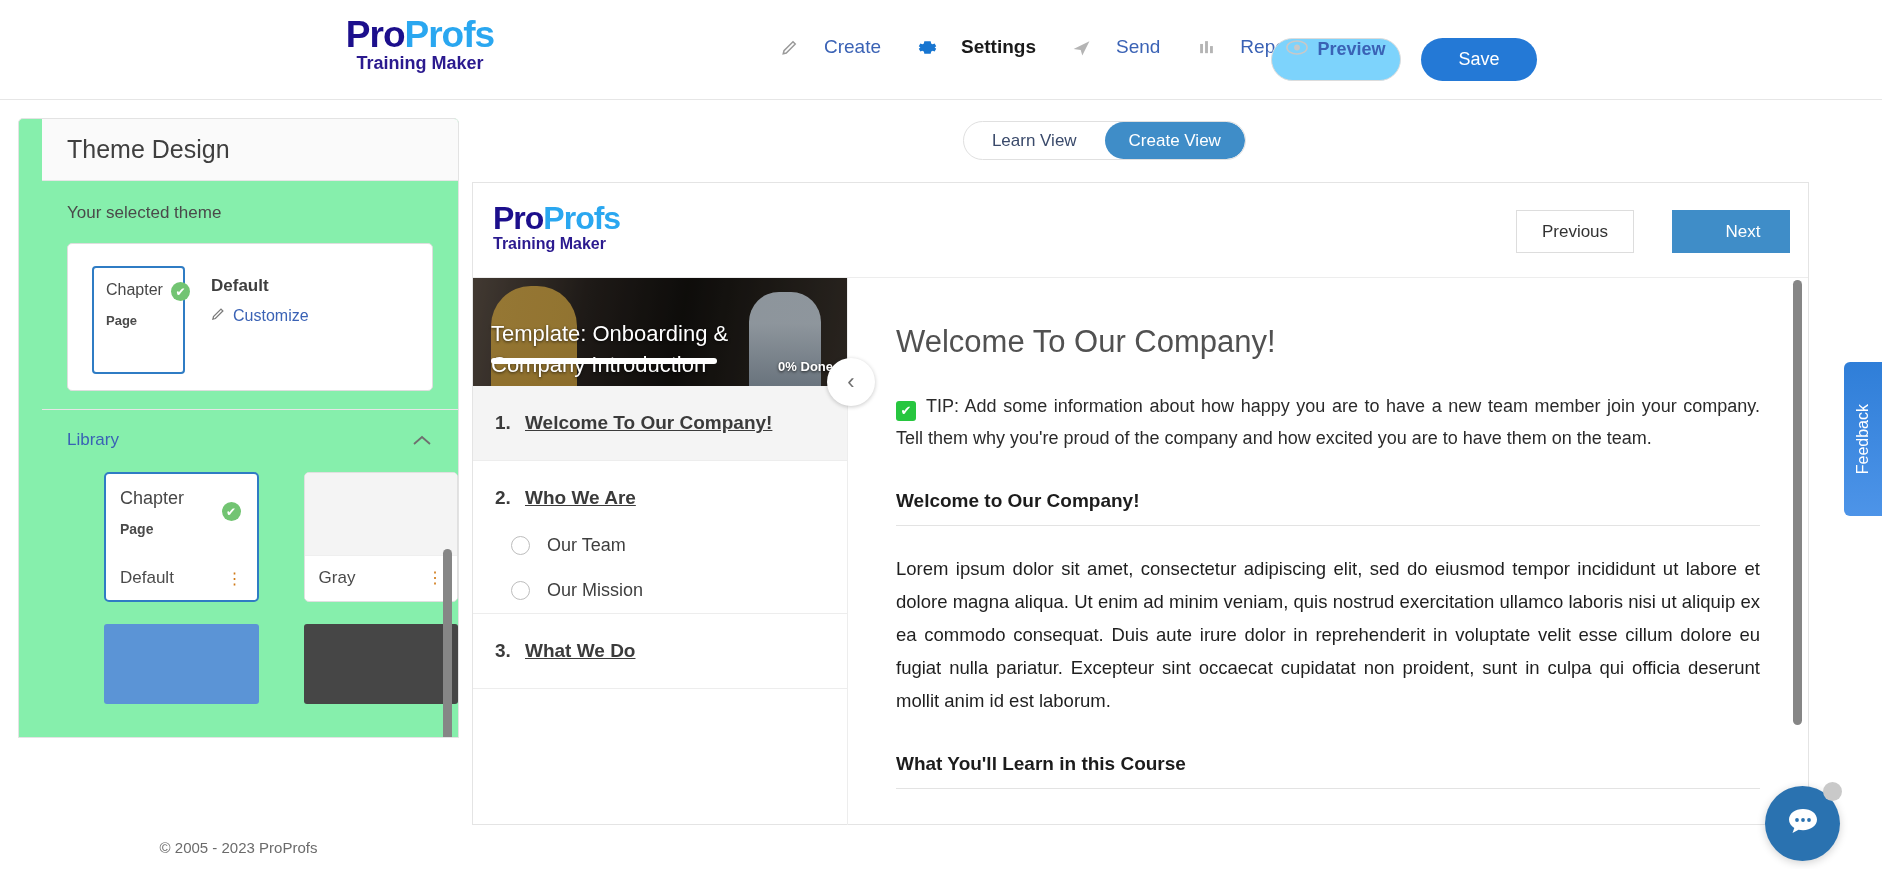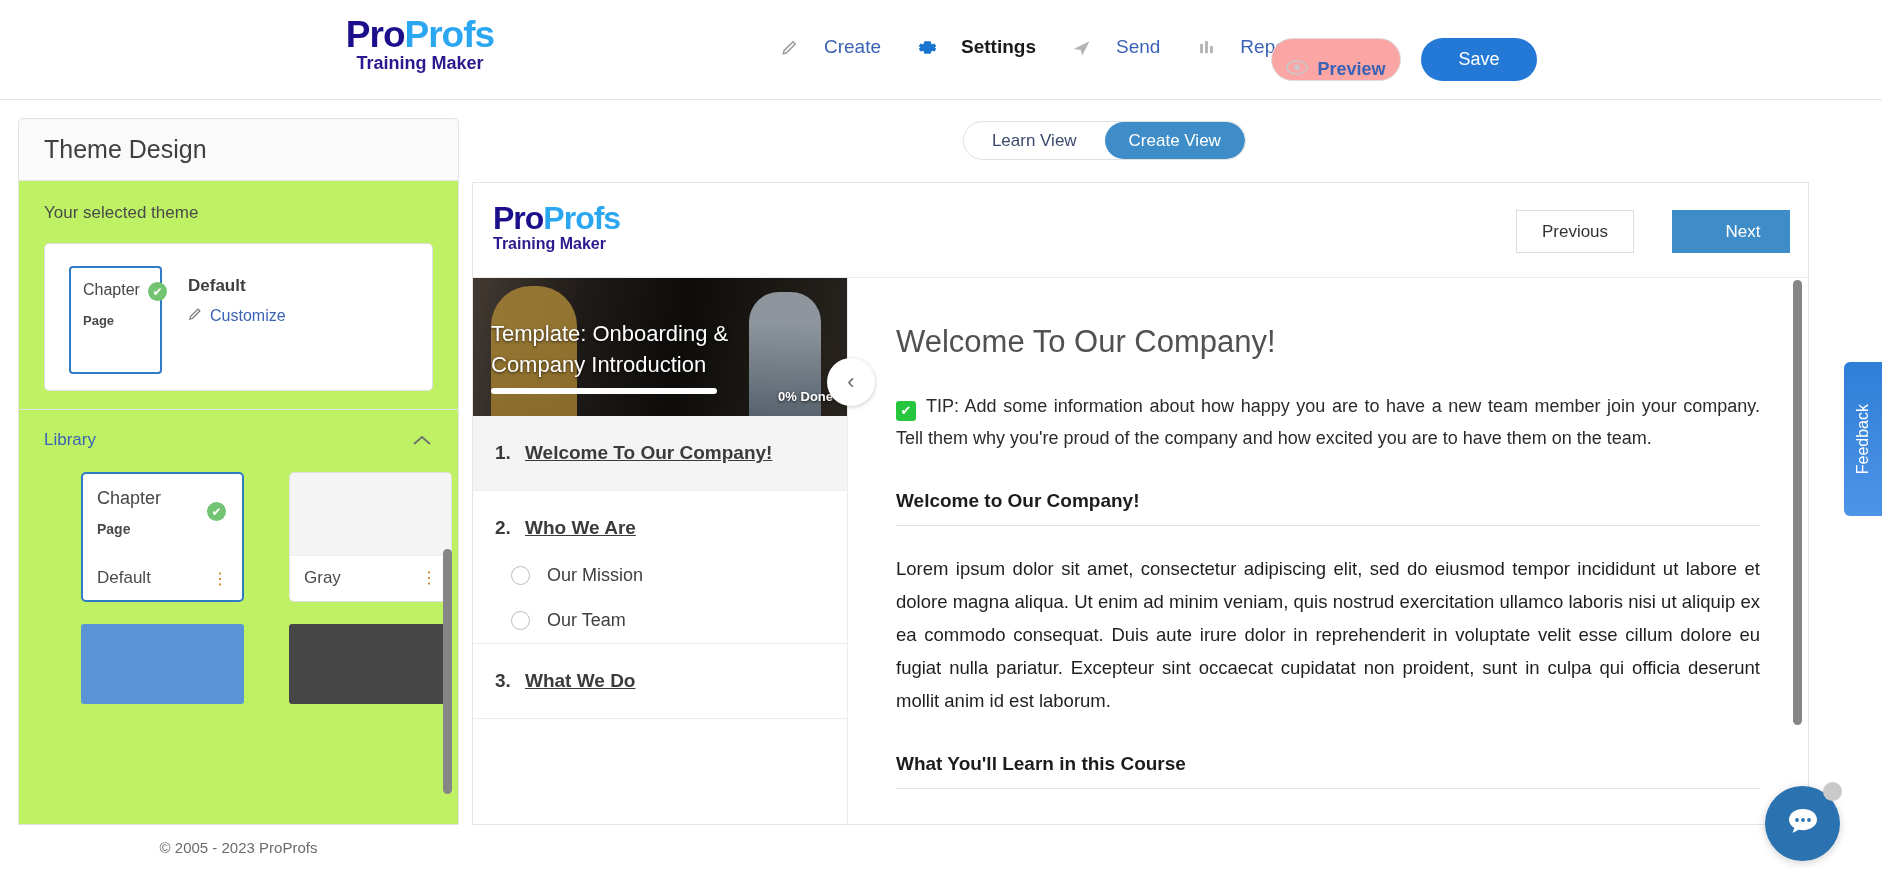--- a/index.html
+++ b/index.html
@@ -22,36 +22,37 @@
   .logo-pro2 { color: #2aa7f0; }
   .logo-sub { font-size: 18px; font-weight: bold; color: #2b1a8f; line-height: 20px; margin-top: -2px; }
 
   .nav { position: absolute; left: 780px; top: 36px; display: flex; align-items: center; gap: 36px; }
   .nav-item { display: flex; align-items: center; gap: 24px; font-size: 19px; color: #3a62b5; cursor: pointer; }
   .nav-item.active { color: #1a1a1a; font-weight: bold; }
   .nav-ico { display: inline-flex; width: 20px; height: 20px; align-items: center; justify-content: center; }
 
   .btn-preview {
     position: absolute; left: 1271px; top: 38px; width: 130px; height: 43px;
-    border: 1px solid #dcdcdc; border-radius: 22px; background: #fca5a5;
-    display: flex; align-items: flex-end; justify-content: center; gap: 9px;
+    border: 1px solid #dcdcdc; border-radius: 22px; background: #7dd3fc;
+    display: flex; align-items: flex-start; justify-content: center; gap: 9px;
     font-size: 18px; font-weight: bold; color: #3a62b5; cursor: pointer;
   }
   .btn-save {
     position: absolute; left: 1421px; top: 38px; width: 116px; height: 43px;
     border-radius: 22px; background: #2479d6; color: #fff;
     display: flex; align-items: center; justify-content: center;
     font-size: 18px; cursor: pointer;
   }
 
   
   .sidebar {
-    position: absolute; left: 18px; top: 118px; width: 441px; height: 707px;
-    background: #bef264; border: 1px solid #e3e3e3; border-radius: 5px 5px 0 0;
+    position: absolute; left: 18px; top: 118px; width: 441px; height: 620px;
+    background: #86efac; border: 1px solid #e3e3e3; border-radius: 5px 5px 0 0;
     overflow: hidden;
+    padding-left: 23px;
   }
   .sb-header {
     height: 62px; border-bottom: 1px solid #e6e6e6; display: flex; align-items: center;
     padding-left: 25px; background: #fafafa;
   }
   .sb-title { font-size: 25px; color: #3f3f3f; }
   .sb-section { padding: 22px 25px 18px 25px; border-bottom: 1px solid #e6e6e6; }
   .sb-label { font-size: 17px; color: #4a4a4a; margin-bottom: 20px; }
 
   .theme-box {
@@ -141,21 +142,21 @@
     position: absolute; right: 18px; top: 27px; width: 118px; height: 43px;
     background: #3f8dc8; color: #fff; font-size: 17px;
     display: flex; align-items: center; justify-content: center; cursor: pointer; padding-left: 24px;
   }
 
   .pp-body { display: flex; height: 547px; position: relative; }
 
   
   .outline { width: 375px; flex: none; border-right: 1px solid #ededed; position: relative; }
   .hero {
-    height: 138px; position: relative; overflow: hidden;
+    height: 108px; position: relative; overflow: hidden;
     background: linear-gradient(100deg,#5c5046 0%,#2a2420 30%,#14120f 55%,#3a332c 100%);
   }
   .hero::before {
     content: ""; position: absolute; left: 18px; top: 8px; width: 86px; height: 132px;
     background: linear-gradient(180deg,#e6b64a 30%,#d8a63c 100%);
     border-radius: 40px 40px 0 0; opacity: .85;
   }
   .hero::after {
     content: ""; position: absolute; right: 26px; top: 14px; width: 72px; height: 126px;
     background: linear-gradient(180deg,#9aa3ab 25%,#5d6a77 100%);
@@ -401,25 +402,25 @@
       <div class="ol-item active">
         <span class="ol-num">1.</span><span>Welcome To Our Company!</span>
       </div>
 
       <div class="ol-group">
         <div class="ol-item">
           <span class="ol-num">2.</span><span>Who We Are</span>
         </div>
         <div class="ol-sub">
           <span class="ol-circle"></span>
-          <span>Our Mission</span>
+          <span>Our Team</span>
         </div>
         <div class="ol-sub">
           <span class="ol-circle"></span>
-          <span>Our Team</span>
+          <span>Our Mission</span>
         </div>
       </div>
 
       <div class="ol-item">
         <span class="ol-num">3.</span><span>What We Do</span>
       </div>
       <div class="ol-blank"></div>
     </div>
 
     <div class="article">

